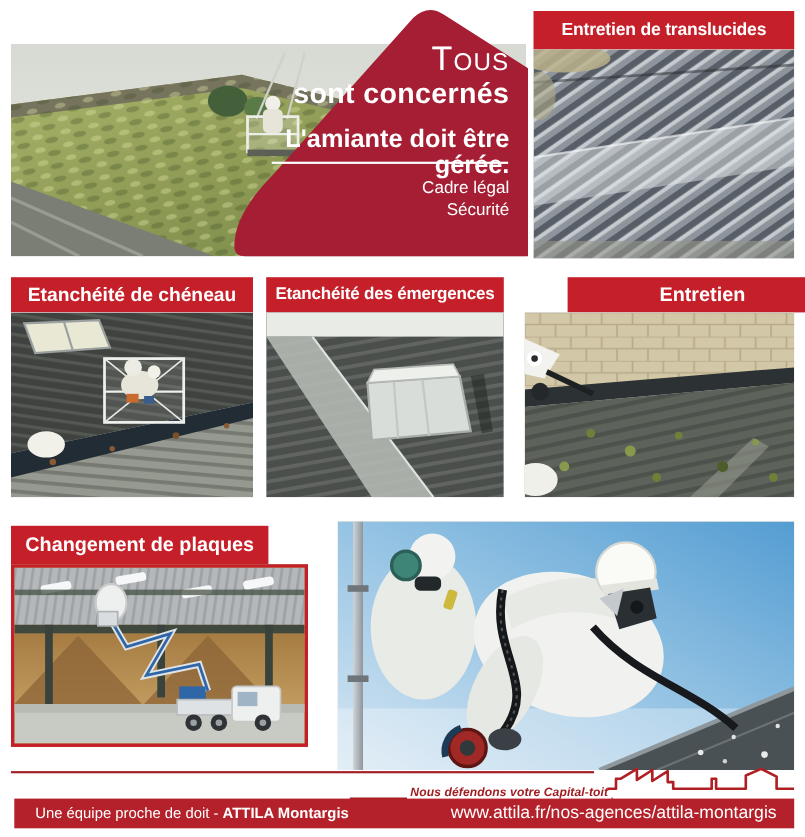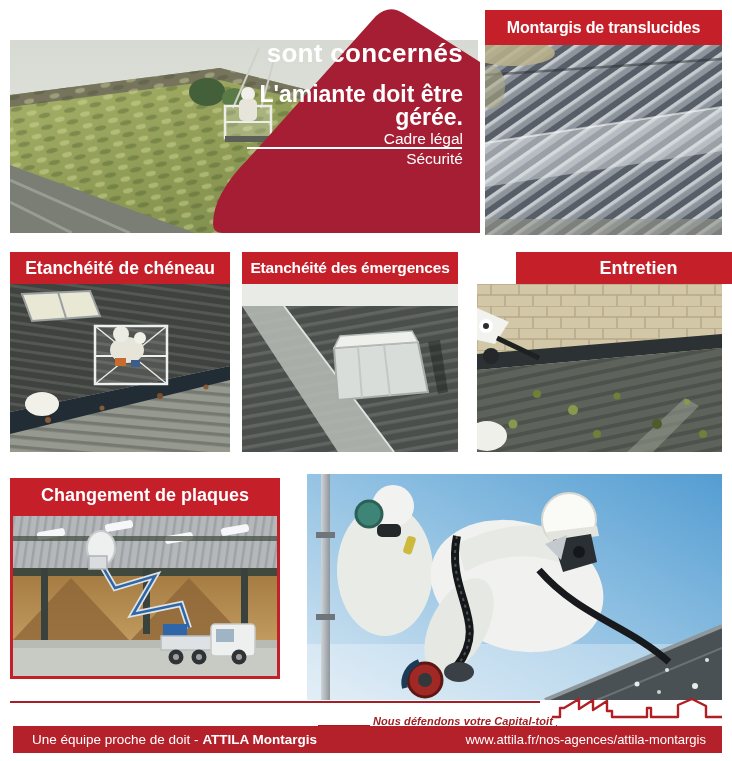--- a/index.html
+++ b/index.html
@@ -47,21 +47,21 @@
   .tagline .d1{width:52px;}
   .tagline .d2{width:34px;flex:1;}
   .tagline .txt{font-size:11px;font-weight:700;font-style:italic;white-space:nowrap;padding:0 3px;letter-spacing:.1px;}
   .footer-bar{
     position:absolute;left:13px;top:726px;width:709px;height:27px;
     background:var(--bar-red);color:#fff;
     display:flex;align-items:center;
   }
   .footer-bar .left{font-size:13.5px;padding-left:19px;font-weight:400;white-space:nowrap;}
   .footer-bar .left b{font-weight:700;}
-  .footer-bar .right{font-size:13px;margin-left:auto;padding-right:16px;white-space:nowrap;}
+  .footer-bar .right{font-size:16px;margin-left:auto;padding-right:16px;white-space:nowrap;}
 </style>
 </head>
 <body>
 
 <div class="page">
 
   <div class="photo" style="left:10px;top:40px;width:468px;height:193px;">
     <svg width="468" height="193" viewBox="0 0 468 193">
       <defs>
         <linearGradient id="gsky" x1="0" y1="0" x2="0" y2="1">
@@ -97,29 +97,30 @@
         <rect x="0" y="58" width="46" height="6" fill="#5c5f56"></rect>
       </g>
     </svg>
   </div>
 
   <svg class="abs" style="left:205px;top:2px;" width="278" height="233" viewBox="0 0 278 233">
     <path d="M 275 60 L 198 11 Q 184 2 171 14 L 44 156 Q 8 192 8 222 Q 8 231 18 231 L 275 231 Z" style="fill:var(--shape-red)"></path>
   </svg>
 
   <div class="hero-text">
+    <div class="hero-tous">Tous</div>
     <div class="hero-concernes">sont concernés</div>
     <div class="hero-sub">L'amiante doit être gérée.</div>
     <div class="hero-bullet">Cadre légal</div>
     <div class="hero-bullet">Sécurité</div>
   </div>
   <div class="hero-rule"></div>
 
   <div class="banner" style="left:485px;top:10px;width:237px;height:35px;font-size:16px;letter-spacing:-.2px;">
-    <span>Montargis de translucides</span>
+    <span>Entretien de translucides</span>
   </div>
   <div class="photo" style="left:485px;top:45px;width:237px;height:190px;">
     <svg width="237" height="190" viewBox="0 0 237 190">
       <defs>
         <pattern id="pc1" width="15" height="15" patternUnits="userSpaceOnUse" patternTransform="rotate(55)">
           <rect width="15" height="15" fill="#8d949b"></rect>
           <rect width="6" height="15" fill="#575e67"></rect>
           <rect x="6" width="3.5" height="15" fill="#c6cbd0"></rect>
         </pattern>
       </defs>
@@ -229,21 +230,21 @@
         <circle cx="226" cy="150" r="4" fill="#6f8039"></circle>
       <polygon points="0,24 32,38 18,60 0,56" fill="#f2f2ee"></polygon>
       <circle cx="9" cy="42" r="7" fill="#ffffff"></circle>
         <circle cx="9" cy="42" r="3" fill="#2a2d2e"></circle>
       <line x1="20" y1="54" x2="62" y2="74" stroke="#1e2122" stroke-width="5"></line>
       <circle cx="14" cy="72" r="8" fill="#24282a"></circle>
       <ellipse cx="10" cy="152" rx="20" ry="15" fill="#f0f0ea"></ellipse>
     </svg>
   </div>
 
-  <div class="banner" style="left:10px;top:478px;width:270px;height:35px;font-size:18px;">
+  <div class="banner" style="left:10px;top:478px;width:234px;height:35px;font-size:18px;">
     <span>Changement de plaques</span>
   </div>
   <div class="photo" style="left:10px;top:513px;width:270px;height:166px;border:3px solid var(--banner-red);background:#b48a50;">
     <svg width="264" height="160" viewBox="0 0 264 160">
       <defs>
         <pattern id="pc6" width="8" height="8" patternUnits="userSpaceOnUse" patternTransform="rotate(8)">
           <rect width="8" height="8" fill="none"></rect>
           <rect width="2.5" height="8" fill="rgba(90,95,98,.25)"></rect>
         </pattern>
         <linearGradient id="gwall" x1="0" y1="0" x2="0" y2="1">

